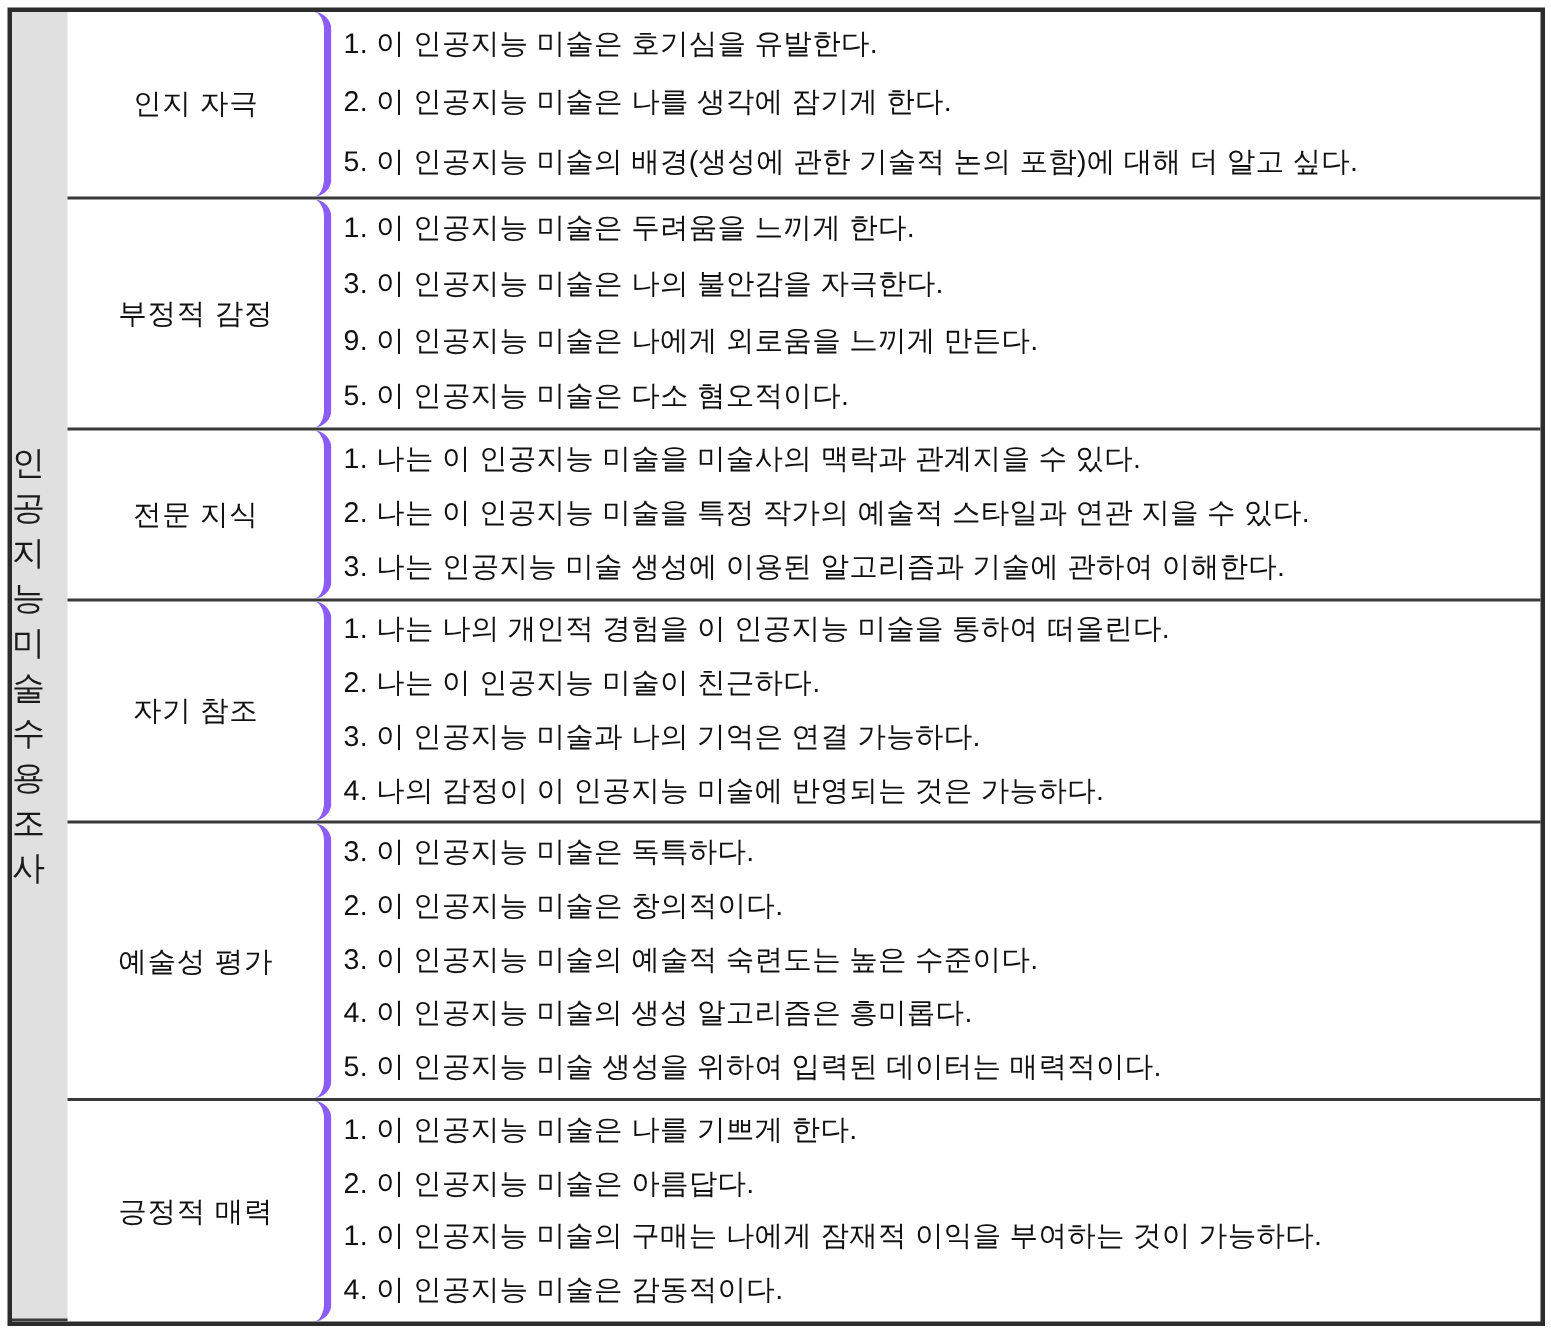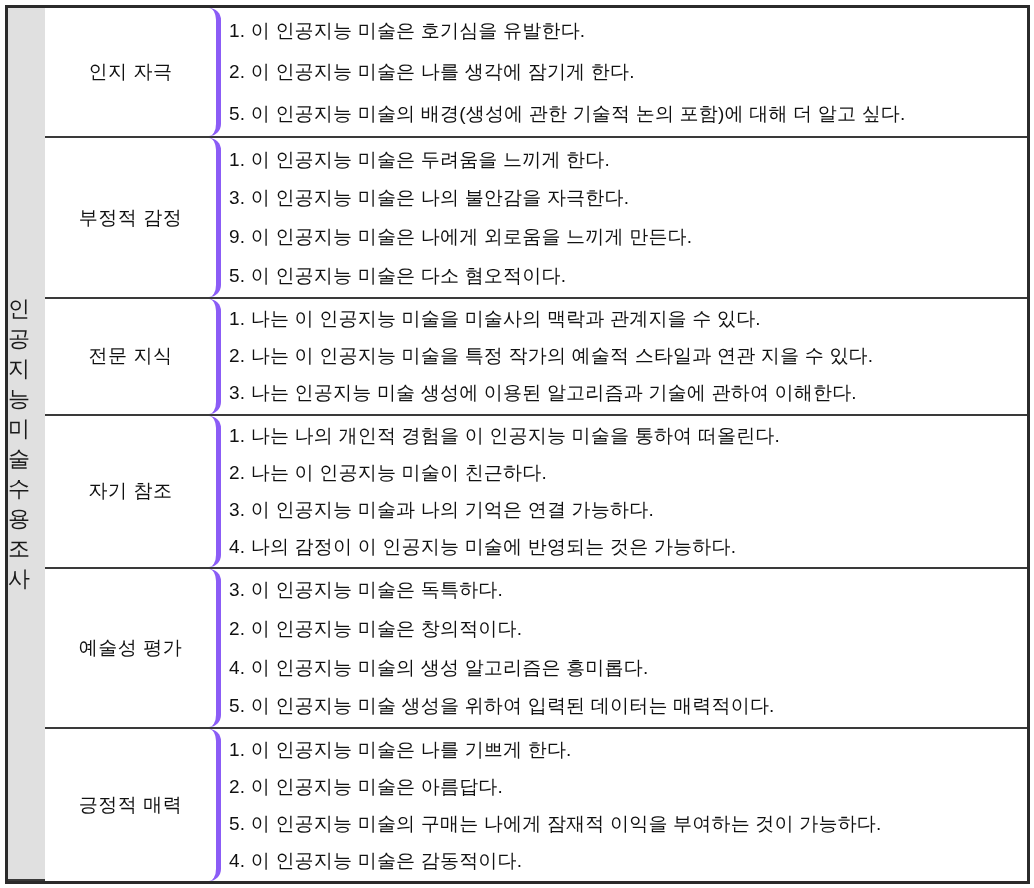--- a/index.html
+++ b/index.html
@@ -120,29 +120,30 @@
             <div class="survey-item">3. 이 인공지능 미술과 나의 기억은 연결 가능하다.</div>
             <div class="survey-item">4. 나의 감정이 이 인공지능 미술에 반영되는 것은 가능하다.</div>
           </div>
   </div>
 
   <div class="group-row" style="flex-grow: 5;">
     <div class="cat-cell">예술성 평가</div>
     <div class="items-cell">
             <div class="survey-item">3. 이 인공지능 미술은 독특하다.</div>
             <div class="survey-item">2. 이 인공지능 미술은 창의적이다.</div>
+            <div class="survey-item">3. 이 인공지능 미술의 예술적 숙련도는 높은 수준이다.</div>
             <div class="survey-item">4. 이 인공지능 미술의 생성 알고리즘은 흥미롭다.</div>
             <div class="survey-item">5. 이 인공지능 미술 생성을 위하여 입력된 데이터는 매력적이다.</div>
           </div>
   </div>
 
   <div class="group-row" style="flex-grow: 4;">
     <div class="cat-cell">긍정적 매력</div>
     <div class="items-cell">
             <div class="survey-item">1. 이 인공지능 미술은 나를 기쁘게 한다.</div>
             <div class="survey-item">2. 이 인공지능 미술은 아름답다.</div>
-            <div class="survey-item">5. 이 인공지능 미술의 구매는 나에게 잠재적 이익을 부여하는 것이 가능하다.</div>
+            <div class="survey-item">1. 이 인공지능 미술의 구매는 나에게 잠재적 이익을 부여하는 것이 가능하다.</div>
             <div class="survey-item">4. 이 인공지능 미술은 감동적이다.</div>
           </div>
   </div>
 </div>
   </div>
 </div>
 
 </body></html>

